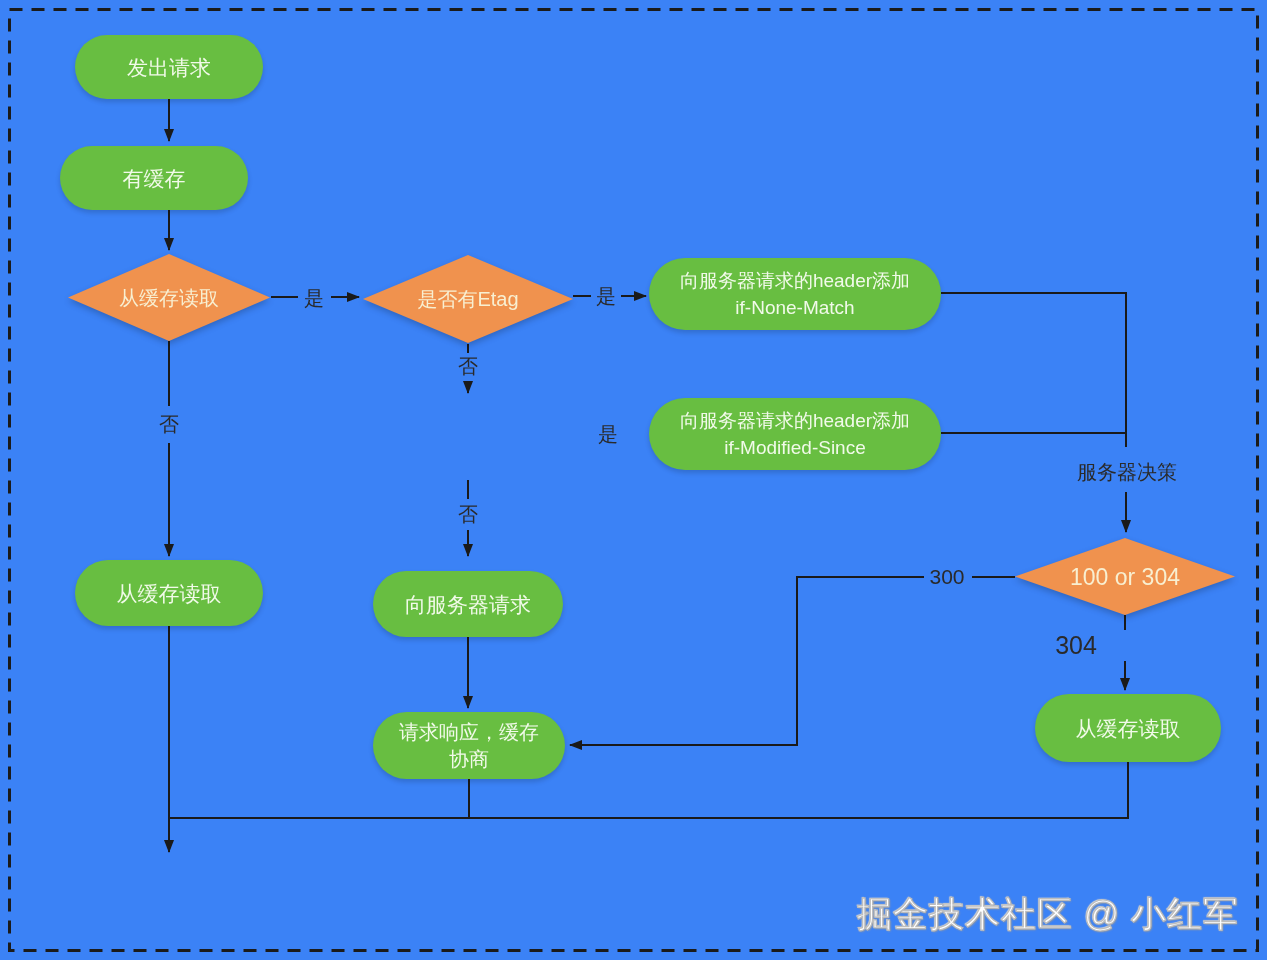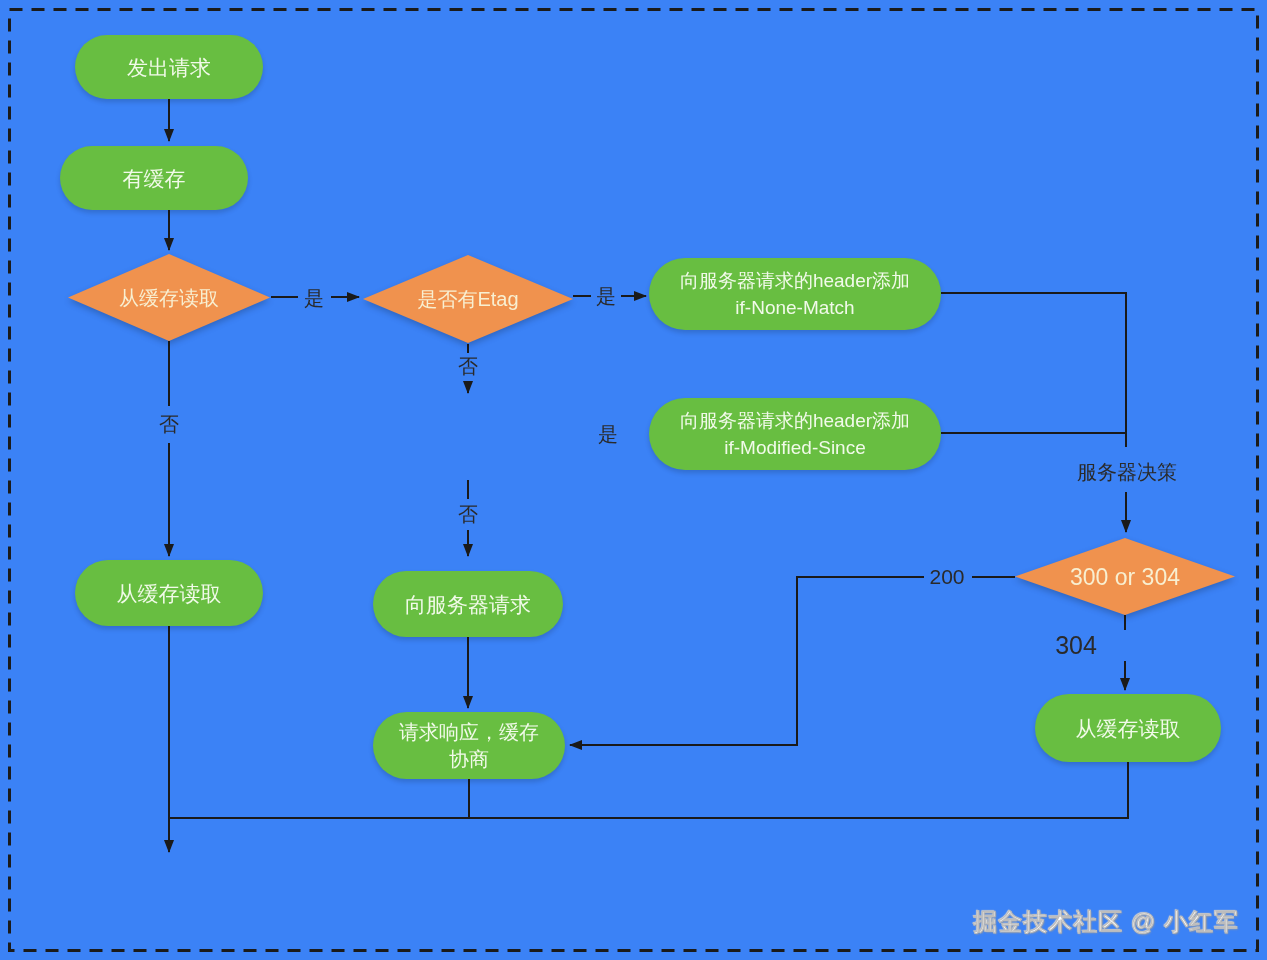--- a/index.html
+++ b/index.html
@@ -35,21 +35,21 @@
   .diamond.status{font-size:23px;}
   .edge-label{
     position:absolute;z-index:3;
     transform:translate(-50%,-50%);
     color:var(--labelText,#2a2a2a);
     font-size:20px;white-space:nowrap;
   }
   #watermark{
     position:absolute;z-index:3;
     right:28px;bottom:22px;
-    font-size:24px;letter-spacing:1px;
+    font-size:35px;letter-spacing:1px;
     color:var(--watermarkFill,#ffffff);
     -webkit-text-stroke:1.2px var(--watermarkOutline,#bdbdbd);
     text-shadow:1px 1px 2px #9a9a9a, -1px -1px 1px #d6d6d6, 0 0 2px #b0b0b0;
     white-space:nowrap;
   }
 </style>
 </head>
 <body>
 
 <div id="canvas">
@@ -142,33 +142,33 @@
     <span>向服务器请求</span>
   </div>
 
   <div class="node pill" style="left:373px;top:712px;width:192px;height:67px;font-size:20px;align-items:center;">
     <span>请求响应，缓存</span>
     <span>协商</span>
   </div>
 
   <div class="diamond-wrap" style="left:1015px;top:538px;width:220px;height:77px;">
     <div class="diamond status">
-      <span>300 or 304</span>
+      <span>100 or 304</span>
     </div>
   </div>
 
   <div class="node pill" style="left:1035px;top:694px;width:186px;height:68px;">
     <span>从缓存读取</span>
   </div>
 
 
   <div class="edge-label" style="left:314px;top:298px;">是</div>
   <div class="edge-label" style="left:606px;top:296px;">是</div>
   <div class="edge-label" style="left:608px;top:434px;">是</div>
   <div class="edge-label" style="left:169px;top:424px;">否</div>
   <div class="edge-label" style="left:468px;top:366px;">否</div>
   <div class="edge-label" style="left:468px;top:514px;">否</div>
   <div class="edge-label" style="left:1127px;top:472px;">服务器决策</div>
-  <div class="edge-label" style="left:947px;top:577px;font-size:21px;">200</div>
+  <div class="edge-label" style="left:947px;top:577px;font-size:21px;">300</div>
   <div class="edge-label" style="left:1076px;top:645px;font-size:25px;">304</div>
 
   <div id="watermark">掘金技术社区 @ 小红军</div>
 </div>
 
 </body></html>

